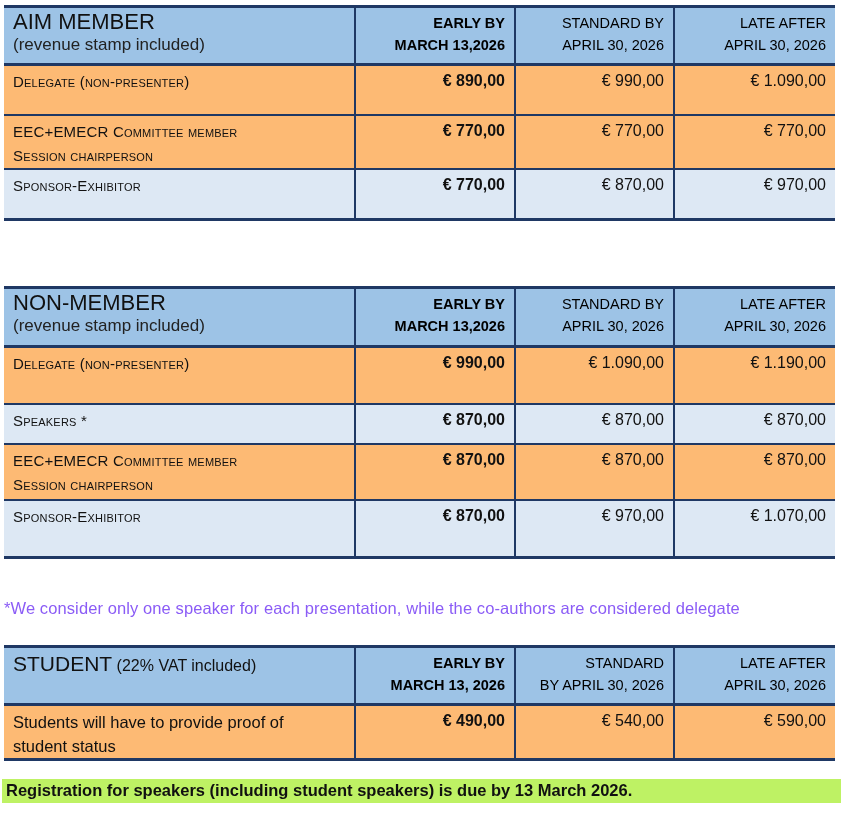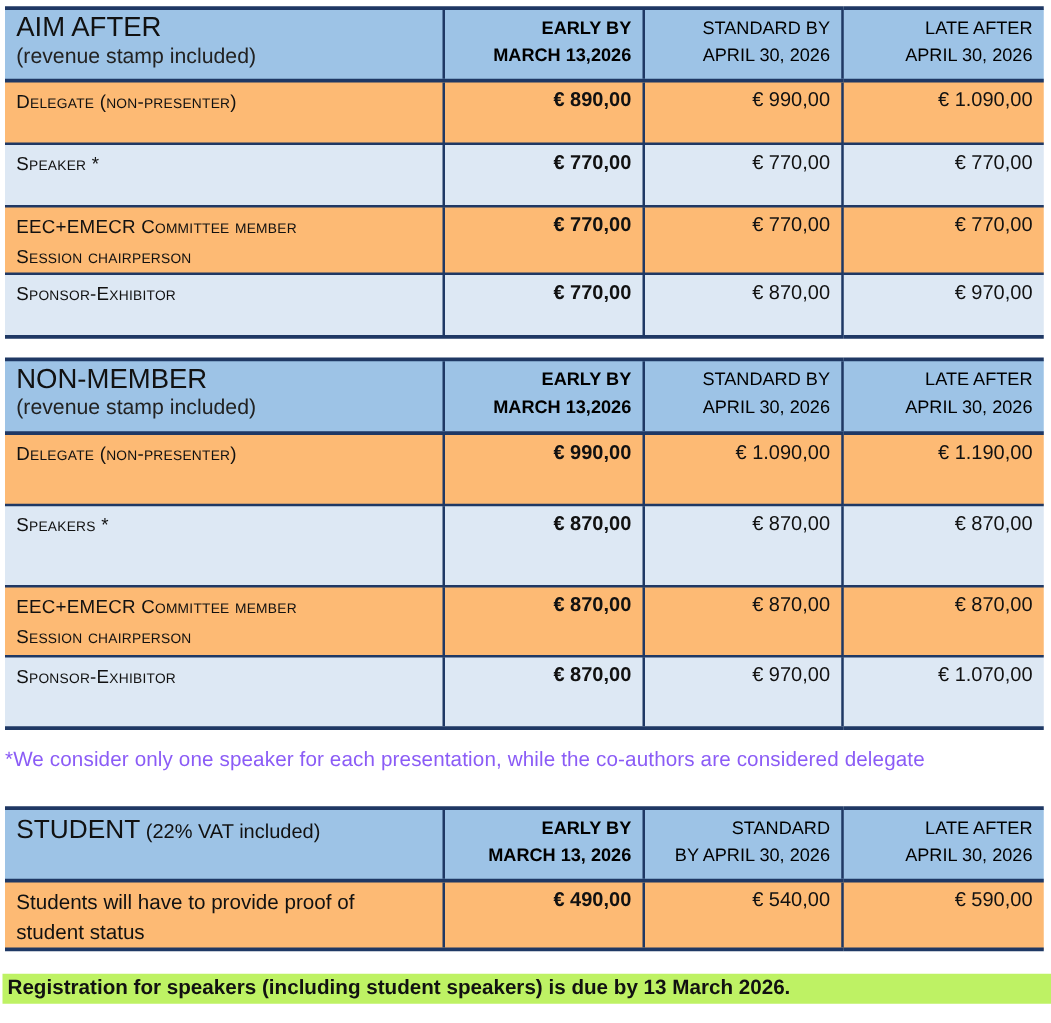--- a/index.html
+++ b/index.html
@@ -46,21 +46,21 @@
 <table class="tbl" style="top:5px;">
   <colgroup>
       <col class="c0">
       <col class="c1">
       <col class="c2">
       <col class="c3">
     </colgroup>
   <tbody>
       <tr class="head" style="height:58px;">
     <td style="padding-top:2px;">
-      <span class="sect-title">AIM AFTER</span>
+      <span class="sect-title">AIM MEMBER</span>
       <span class="sect-sub">(revenue stamp included)</span>
     </td>
     <td class="hdr bold">
       <span>EARLY BY</span>
       <span>MARCH 13,2026</span>
     </td>
     <td class="hdr">
       <span>STANDARD BY</span>
       <span>APRIL 30, 2026</span>
     </td>
@@ -69,28 +69,20 @@
       <span>APRIL 30, 2026</span>
     </td>
   </tr>
   <tr class="row gray" style="height:50px;">
     <td class="label">
           <span>Delegate (non-presenter)</span>
         </td>
     <td class="price bold">€ 890,00</td>
     <td class="price">€ 990,00</td>
     <td class="price">€ 1.090,00</td>
-  </tr>
-  <tr class="row blue" style="height:50px;">
-    <td class="label">
-          <span>Speaker *</span>
-        </td>
-    <td class="price bold">€ 770,00</td>
-    <td class="price">€ 770,00</td>
-    <td class="price">€ 770,00</td>
   </tr>
   <tr class="row gray" style="height:50px;">
     <td class="label">
       <span>EEC+EMECR Committee member</span>
       <span>Session chairperson</span>
     </td>
     <td class="price bold">€ 770,00</td>
     <td class="price">€ 770,00</td>
     <td class="price">€ 770,00</td>
   </tr>
@@ -132,21 +124,21 @@
     </td>
   </tr>
   <tr class="row gray" style="height:57px;">
     <td class="label">
           <span>Delegate (non-presenter)</span>
         </td>
     <td class="price bold">€ 990,00</td>
     <td class="price">€ 1.090,00</td>
     <td class="price">€ 1.190,00</td>
   </tr>
-  <tr class="row blue" style="height:65px;">
+  <tr class="row blue" style="height:40px;">
     <td class="label">
           <span>Speakers *</span>
         </td>
     <td class="price bold">€ 870,00</td>
     <td class="price">€ 870,00</td>
     <td class="price">€ 870,00</td>
   </tr>
   <tr class="row gray" style="height:56px;">
     <td class="label">
       <span>EEC+EMECR Committee member</span>

